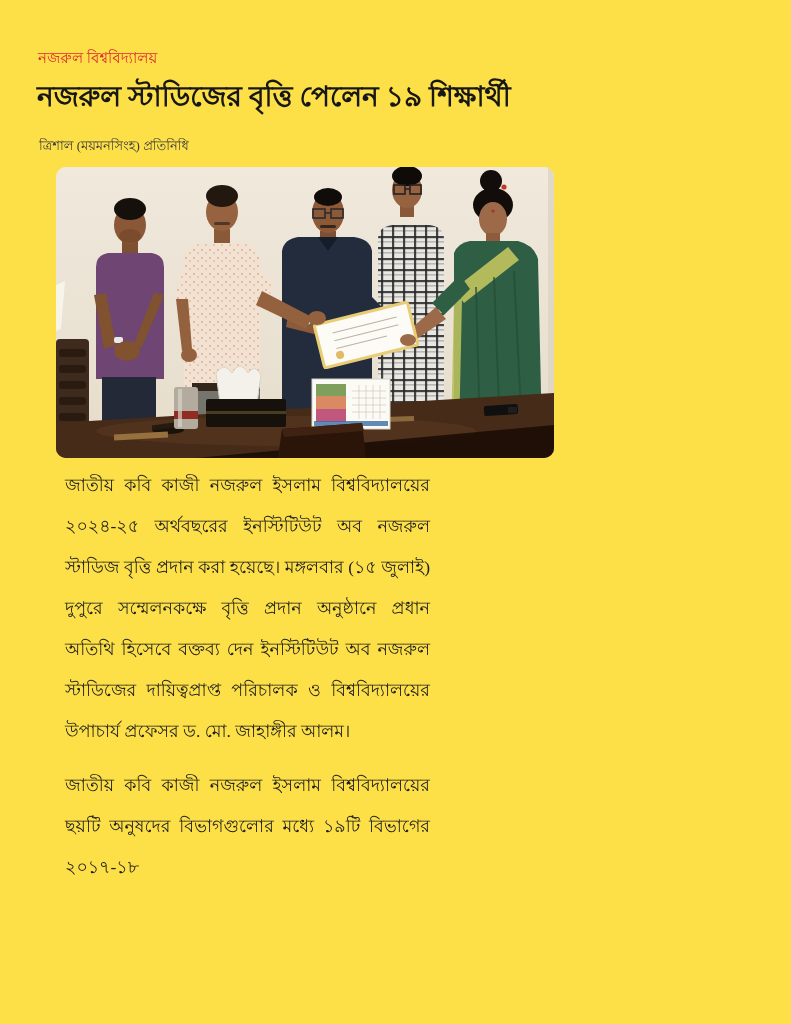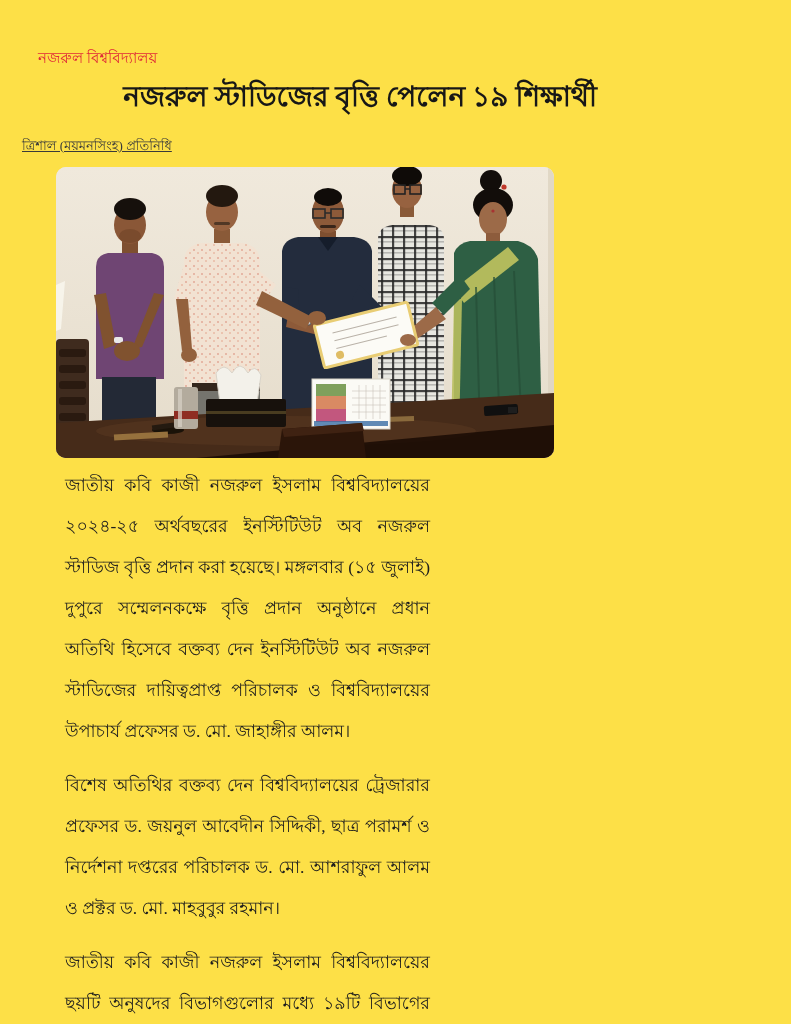--- a/index.html
+++ b/index.html
@@ -7,25 +7,25 @@
     position:relative;width:791px;height:1024px;background:#fde047;
     overflow:hidden;font-family:"Liberation Serif","DejaVu Serif",serif;
   }
   .category-link{
     position:absolute;left:38px;top:48px;
     font-size:15px;line-height:20px;color:#e02a38;text-decoration:none;
     font-family:"Liberation Serif","DejaVu Serif",serif;cursor:pointer;
   }
   .headline{
     position:absolute;left:37px;top:78px;width:560px;margin:0;
-    font-size:28px;line-height:38px;font-weight:700;color:#171717;text-align:right;
+    font-size:28px;line-height:38px;font-weight:700;color:#171717;
   }
   .byline{
-    position:absolute;left:22px;top:137px;width:400px;
-    font-size:13px;line-height:18px;color:#3a3a3a;text-decoration:underline;
+    position:absolute;left:39px;top:137px;width:400px;
+    font-size:13px;line-height:18px;color:#3a3a3a;
   }
   .photo{
     position:absolute;left:56px;top:167px;width:498px;height:291px;
     border-radius:10px;overflow:hidden;background:#ece5d7;
   }
   .photo svg{display:block;width:498px;height:291px;}
   .article-body{
     position:absolute;left:57px;top:465px;width:373px;
     font-size:17.5px;line-height:41px;color:#1d1d1d;
     text-align:justify;
@@ -200,17 +200,16 @@
         <polygon points="226,262 306,256 310,291 222,291" fill="#2b1509"></polygon>
         <polygon points="226,262 306,256 308,264 228,270" fill="#3f2212"></polygon>
         <rect x="428" y="238" width="34" height="10" rx="2" fill="#101010" transform="rotate(-4 445 243)"></rect>
         <rect x="452" y="240" width="9" height="6" fill="#1e1e1e"></rect>
       </g>
     </svg>
   </figure>
 
   <article class="article-body">
     <p>জাতীয় কবি কাজী নজরুল ইসলাম বিশ্ববিদ্যালয়ের ২০২৪-২৫ অর্থবছরের ইনস্টিটিউট অব নজরুল স্টাডিজ বৃত্তি প্রদান করা হয়েছে। মঙ্গলবার (১৫ জুলাই) দুপুরে সম্মেলনকক্ষে বৃত্তি প্রদান অনুষ্ঠানে প্রধান অতিথি হিসেবে বক্তব্য দেন ইনস্টিটিউট অব নজরুল স্টাডিজের দায়িত্বপ্রাপ্ত পরিচালক ও বিশ্ববিদ্যালয়ের উপাচার্য প্রফেসর ড. মো. জাহাঙ্গীর আলম।</p>
-    <p>বিশেষ অতিথির বক্তব্য দেন বিশ্ববিদ্যালয়ের ট্রেজারার প্রফেসর ড. জয়নুল আবেদীন সিদ্দিকী, ছাত্র পরামর্শ ও নির্দেশনা দপ্তরের পরিচালক ড. মো. আশরাফুল আলম ও প্রক্টর ড. মো. মাহবুবুর রহমান।</p>
     <p>জাতীয় কবি কাজী নজরুল ইসলাম বিশ্ববিদ্যালয়ের ছয়টি অনুষদের বিভাগগুলোর মধ্যে ১৯টি বিভাগের ২০১৭-১৮</p>
   </article>
 
 </div>
 
 </body></html>

